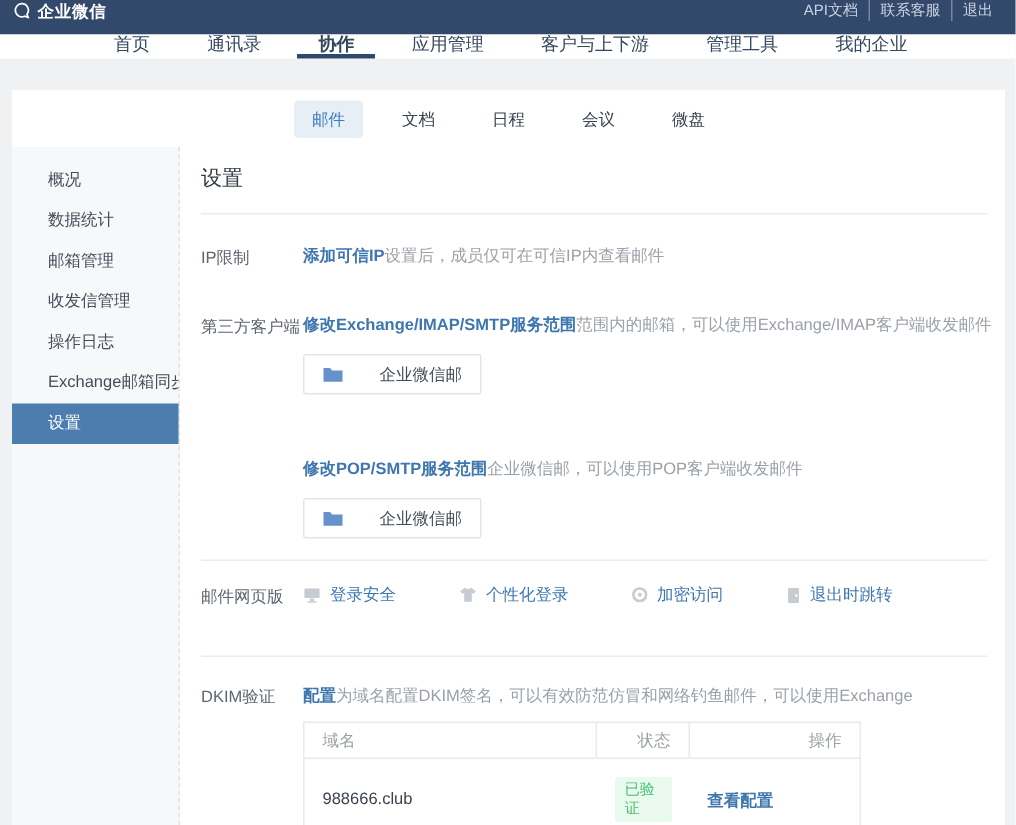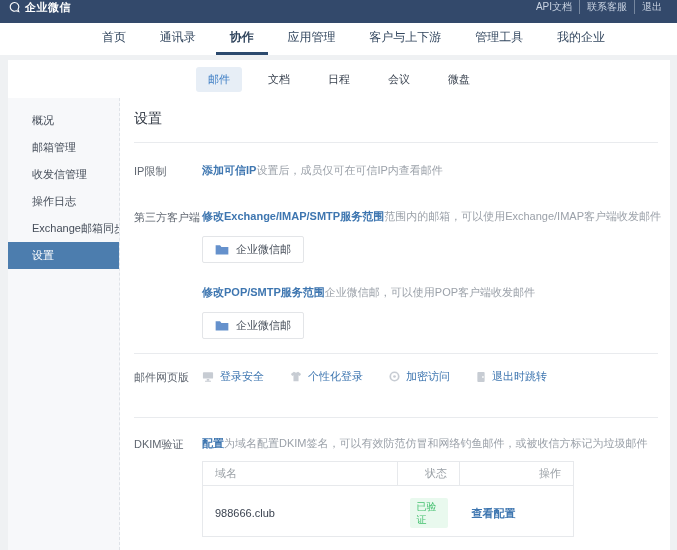--- a/index.html
+++ b/index.html
@@ -20,23 +20,23 @@
   }
   .logo { display:flex; align-items:center; gap:4px; }
   .logo svg { display:block; }
   .logo-text { color:var(--topbar-text,#fff); font-size:11px; font-weight:bold; letter-spacing:.5px; }
   .topbar-links { display:flex; align-items:center; font-size:10px; color:var(--topbar-link,#c9d3e2); }
   .topbar-links .tlink { padding:0 7px; cursor:pointer; }
   .topbar-links .tlink:not(:last-child) { border-right:1px solid rgba(200,210,225,.45); }
 
   
   .mainnav {
-    height:32px; background:#fff;
+    height:16px; background:#fff;
     display:flex; justify-content:space-between; align-items:stretch;
-    padding:0 58px 0 88px;
+    padding:0 58px 0 62px;
   }
   .nav-item {
     font-size:12px; color:var(--nav-text,#33475f);
     display:flex; align-items:center; padding:0 14px; cursor:pointer;
     border-bottom:3px solid transparent; margin-bottom:0;
   }
   .nav-item.active { border-bottom-color:var(--nav-active-underline,#2c4a6e); font-weight:bold; }
 
   
   .card {
@@ -78,30 +78,30 @@
   .sec-content { flex:1; min-width:0; }
 
   .link { color:var(--link-blue,#3e76b0); cursor:pointer; font-size:11px; }
   .link.strong { font-weight:600; }
   .desc { font-size:11px; color:var(--desc-text,#9ba1a9); }
 
   .ip-row { margin-top:20px; }
   .inline-line { display:flex; align-items:baseline; gap:0; flex-wrap:nowrap; white-space:nowrap; }
 
   .client-row { margin-top:30px; }
-  .client-block + .client-block { margin-top:22px; }
+  .client-block + .client-block { margin-top:42px; }
   .tag-chip {
-    display:inline-flex; align-items:center; gap:7px; margin-top:12px;
+    display:inline-flex; align-items:center; gap:24px; margin-top:12px;
     border:1px solid var(--tag-border,#e3e5e8); border-radius:2px;
     padding:5px 12px; font-size:11px; color:var(--tag-text,#454d59); cursor:pointer; background:#fff;
   }
   .tag-chip svg { display:block; }
 
   .webmail-row { padding:15px 0 14px 0; margin-top:14px; border-top:1px solid var(--divider,#e9ebee); }
-  .webmail-links { display:flex; gap:26px; }
+  .webmail-links { display:flex; gap:42px; }
   .wlink { display:inline-flex; align-items:center; gap:6px; cursor:pointer; }
   .wlink .wicon { display:inline-flex; }
   .wlink .wtext { font-size:11px; color:var(--link-blue,#3e76b0); }
 
   .dkim-row { margin-top:18px; border-top:1px solid var(--divider,#e9ebee); padding-top:18px; }
 
   .dkim-table {
     width:371px; margin-top:10px; border:1px solid var(--table-border,#e7e9ec);
     border-collapse:collapse; table-layout:fixed; background:#fff;
   }
@@ -155,20 +155,21 @@
       <span class="subtab">文档</span>
       <span class="subtab">日程</span>
       <span class="subtab">会议</span>
       <span class="subtab">微盘</span>
     </div>
 
     <div class="card-body">
 
       <aside class="sidebar">
         <div class="side-item">概况</div>
+        <div class="side-item">数据统计</div>
         <div class="side-item">邮箱管理</div>
         <div class="side-item">收发信管理</div>
         <div class="side-item">操作日志</div>
         <div class="side-item">Exchange邮箱同步</div>
         <div class="side-item active">设置</div>
       </aside>
 
       <section class="content">
 
         <h1 class="page-title">设置</h1>
@@ -263,21 +264,21 @@
               </span>
             </div>
           </div>
         </div>
 
         <div class="sec-row dkim-row">
           <div class="sec-label">DKIM验证</div>
           <div class="sec-content">
             <div class="inline-line">
               <span class="link strong">配置</span>
-              <span class="desc">为域名配置DKIM签名，可以有效防范仿冒和网络钓鱼邮件，或被收信方标记为垃圾邮件</span>
+              <span class="desc">为域名配置DKIM签名，可以有效防范仿冒和网络钓鱼邮件，可以使用Exchange</span>
             </div>
 
             <table class="dkim-table">
               <colgroup>
                   <col class="c1">
                   <col class="c2">
                   <col class="c3">
                 </colgroup>
               <thead>
                 <tr>

